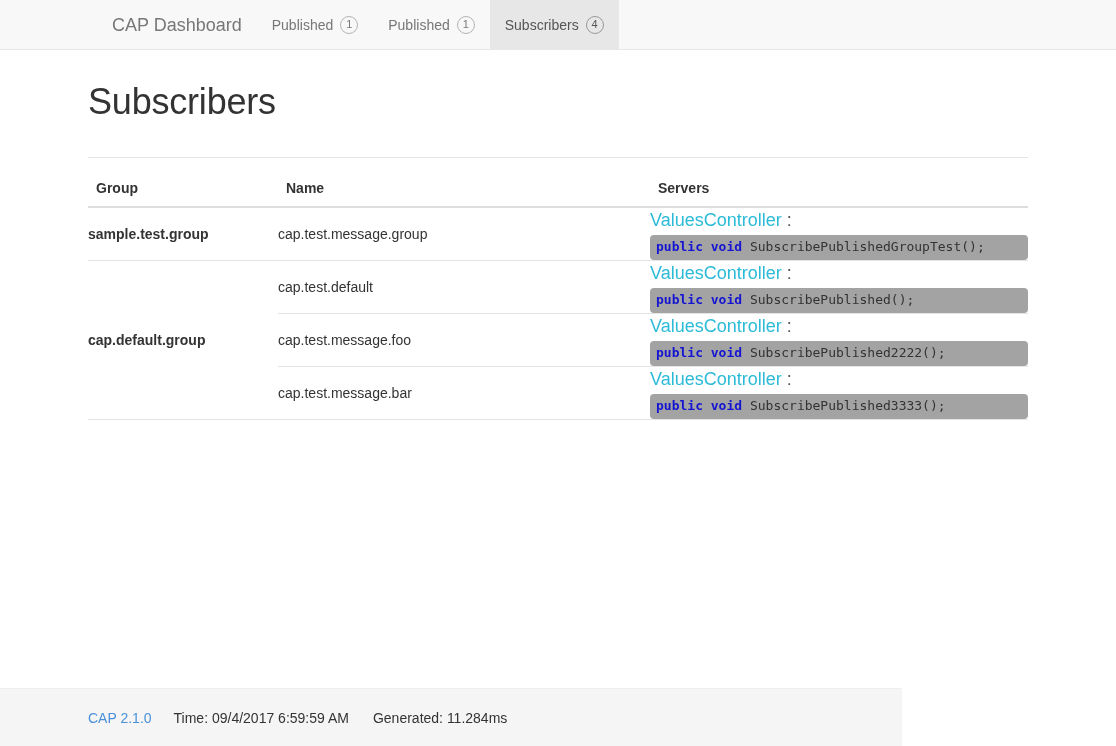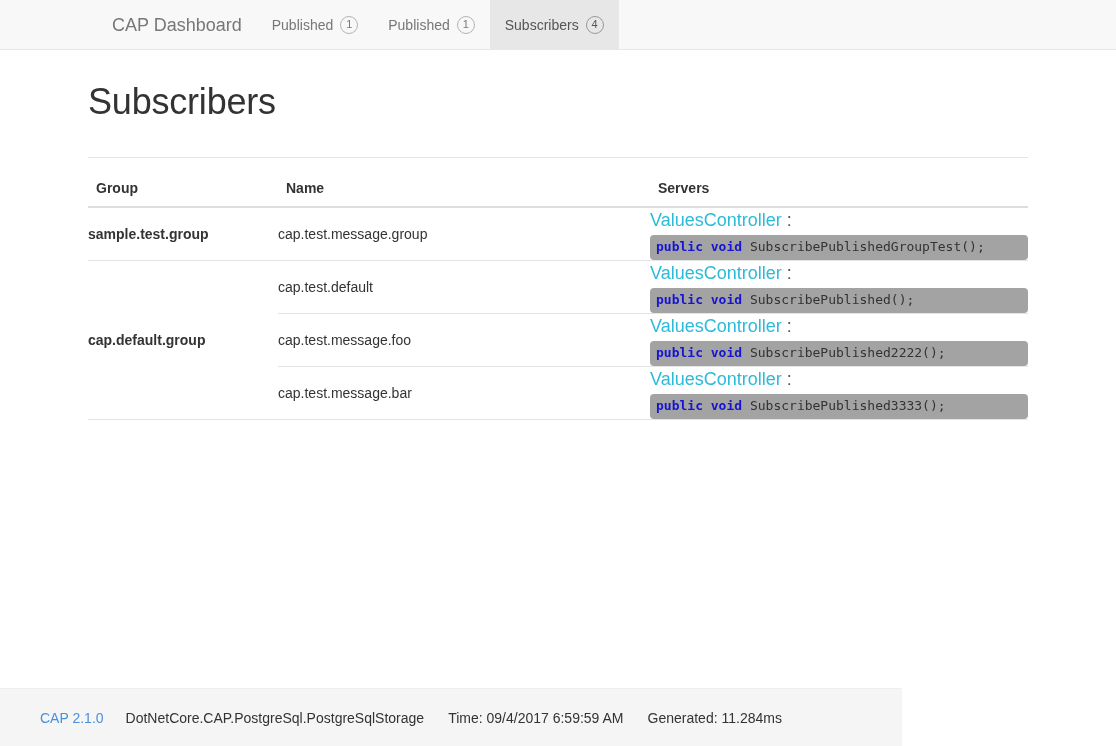--- a/index.html
+++ b/index.html
@@ -204,21 +204,21 @@
   .footer {
     position: absolute;
     left: 0;
     bottom: 0;
     width: 902px;
     height: 58px;
     background: #f5f5f5;
     border-top: 1px solid #eeeeee;
     display: flex;
     align-items: center;
-    padding-left: 40px;
+    padding-left: 88px;
     font-size: 14px;
     color: #333333;
   }
   .footer .f-link {
     color: #4a90d9;
     text-decoration: none;
     cursor: pointer;
     margin-right: 22px;
   }
   .footer .f-item { margin-right: 24px; white-space: nowrap; }
@@ -310,16 +310,15 @@
               </tbody>
             </table>
           </td>
         </tr>
       </tbody>
   </table>
 </div>
 
 <div class="footer">
   <a class="f-link" href="#">CAP 2.1.0</a>
-  <span class="f-item">DotNetCore.CAP.PostgreSql.PostgreSqlStorage</span>
   <span class="f-item">Time: 09/4/2017 6:59:59 AM</span>
   <span class="f-item">Generated: 11.284ms</span>
 </div>
 
 </body></html>

